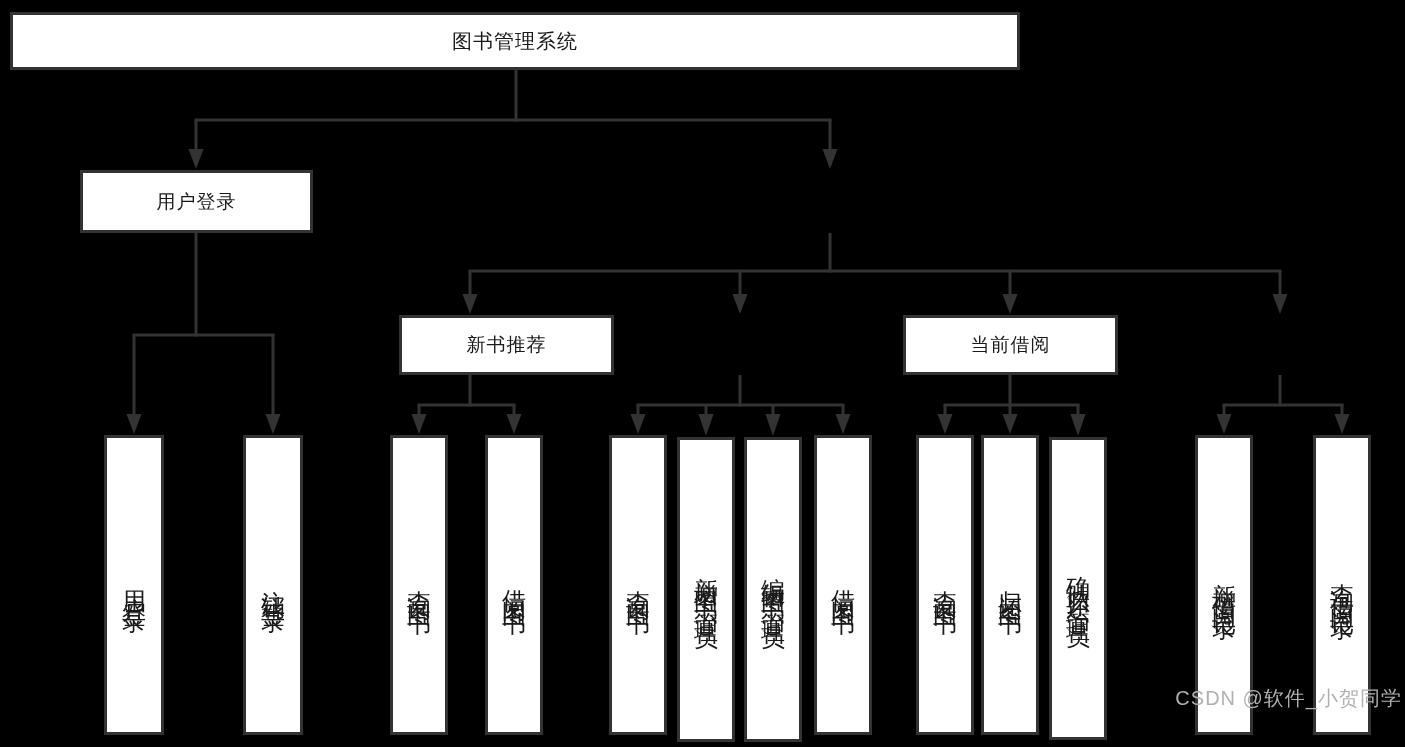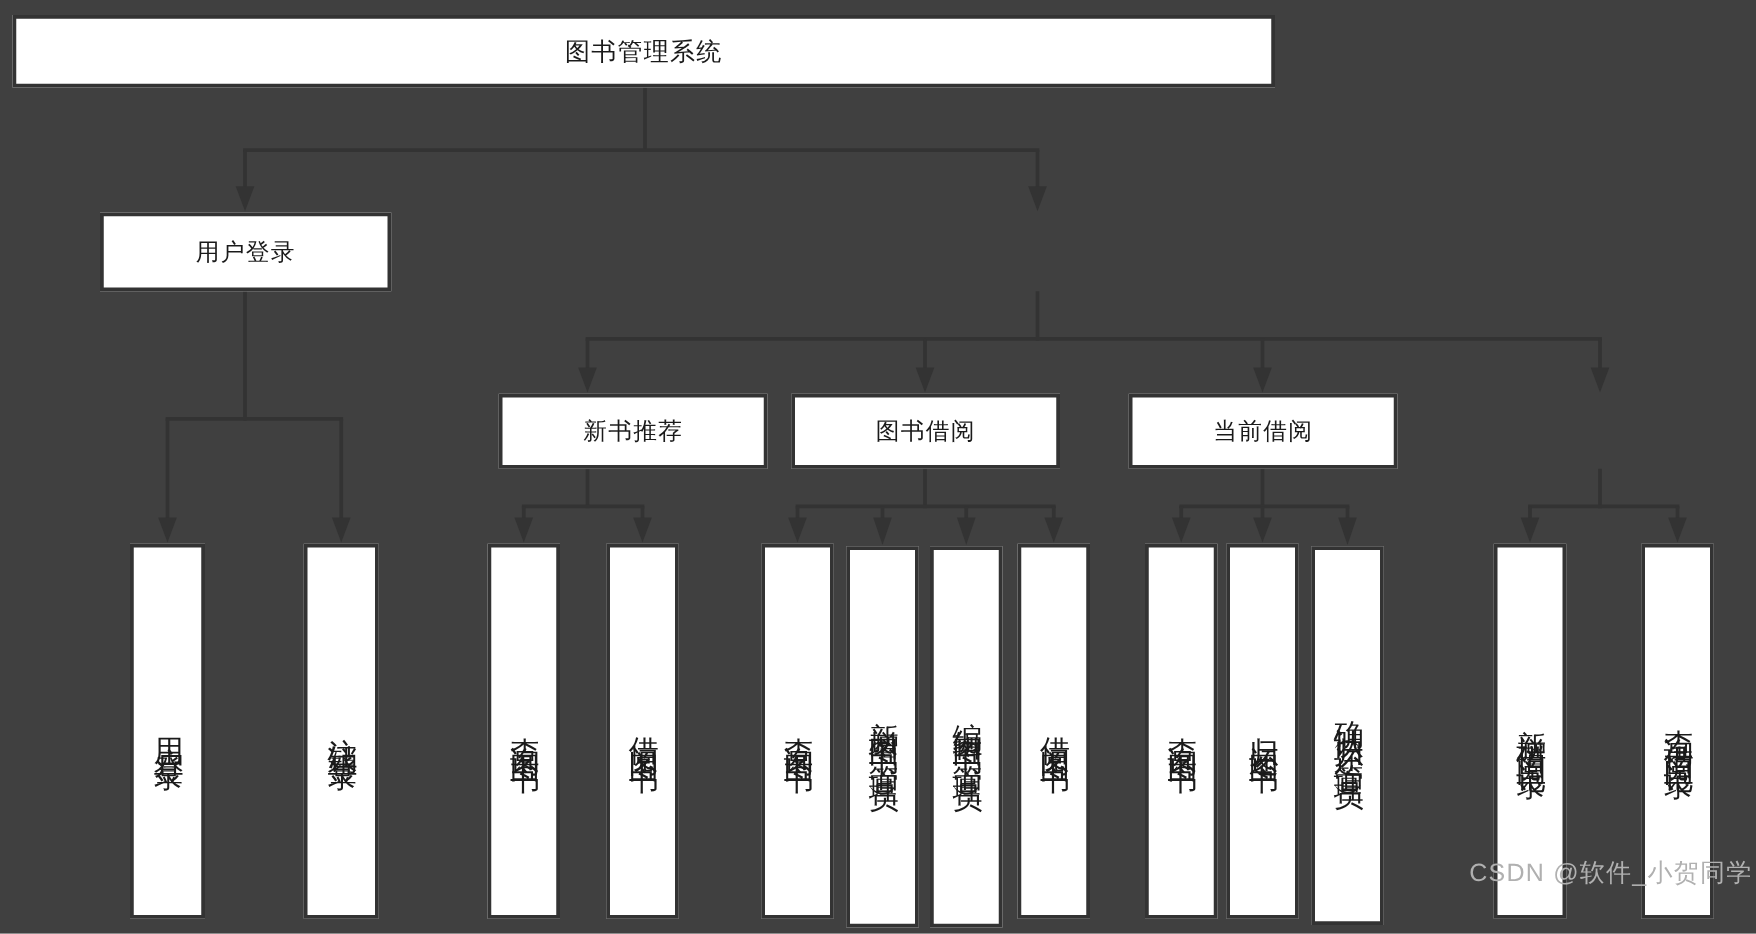--- a/index.html
+++ b/index.html
@@ -1,20 +1,20 @@
 <!DOCTYPE html>
 <html><head>
 <meta charset="utf-8">
 <style>
   html, body { margin: 0; padding: 0; background: #fff; }
   #canvas {
     position: relative;
     width: 1405px;
     height: 747px;
-    background: #404040;
+    background: #000000;
     font-family: "Liberation Sans", "DejaVu Sans", sans-serif;
     overflow: hidden;
   }
   #connectors {
     position: absolute;
     left: 0; top: 0;
     width: 1405px; height: 747px;
   }
   #connectors line { stroke: #333333; stroke-width: 3; }
   #connectors polygon { fill: #333333; stroke: none; }
@@ -120,23 +120,20 @@
     <span class="hlabel">图书管理系统</span>
   </div>
 
   <div class="box" style="left:80px; top:170px; width:233px; height:63px;">
     <span class="hlabel">用户登录</span>
   </div>
 
   <div class="box" style="left:363px; top:315px; width:215px; height:60px;margin-left:36px;">
     <span class="hlabel">新书推荐</span>
   </div>
-  <div class="box" style="left:633px; top:315px; width:215px; height:60px;">
-    <span class="hlabel">图书借阅</span>
-  </div>
   <div class="box" style="left:903px; top:315px; width:215px; height:60px;text-align:right;">
     <span class="hlabel">当前借阅</span>
   </div>
 
   <div class="box" style="left:104px; top:435px; width:60px; height:300px;">
     <span class="vtext">用户登录</span>
   </div>
   <div class="box" style="left:243px; top:435px; width:60px; height:300px;">
     <span class="vtext">注销登录</span>
   </div>

